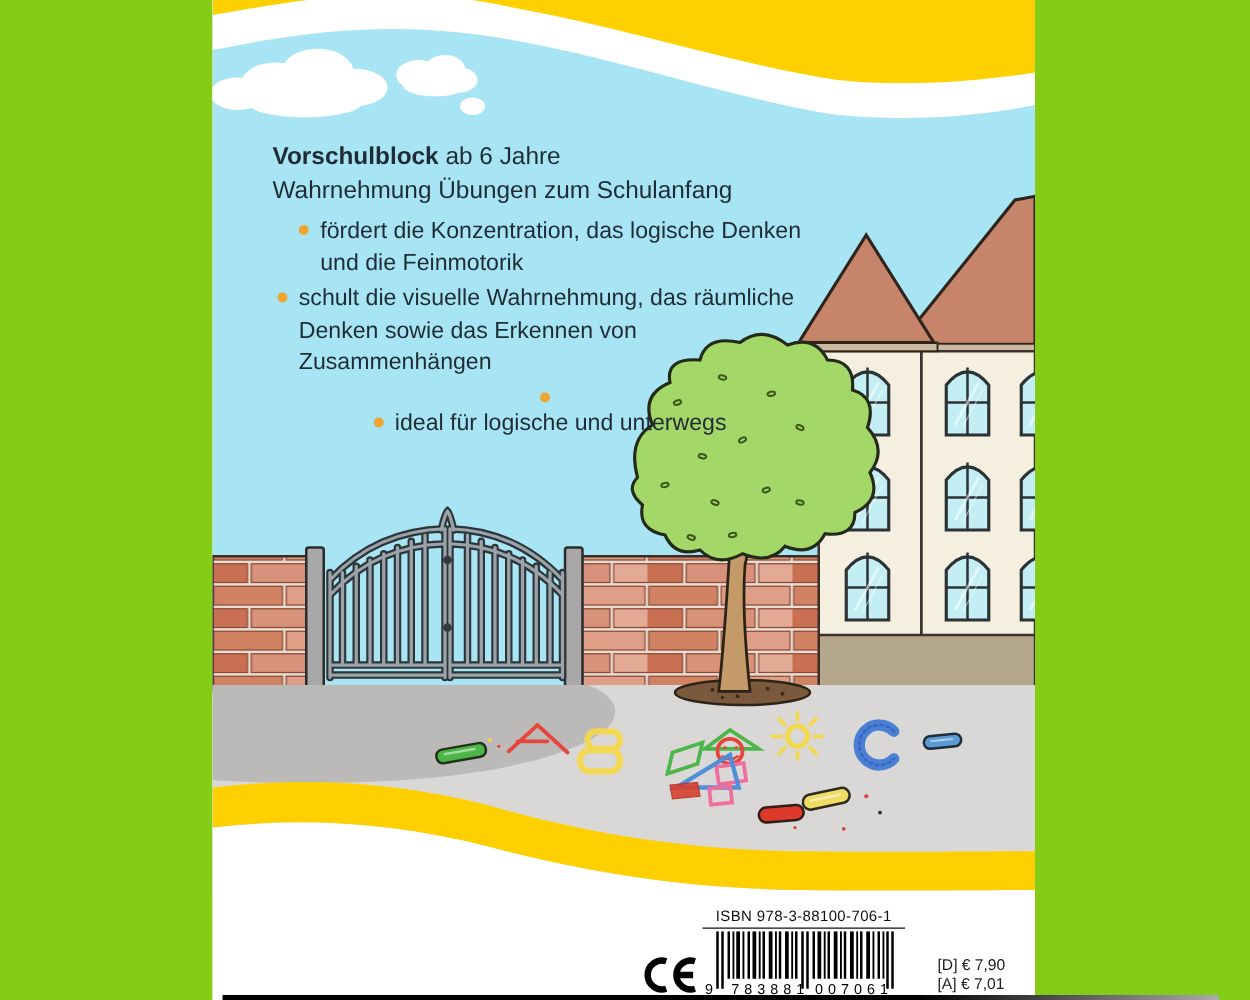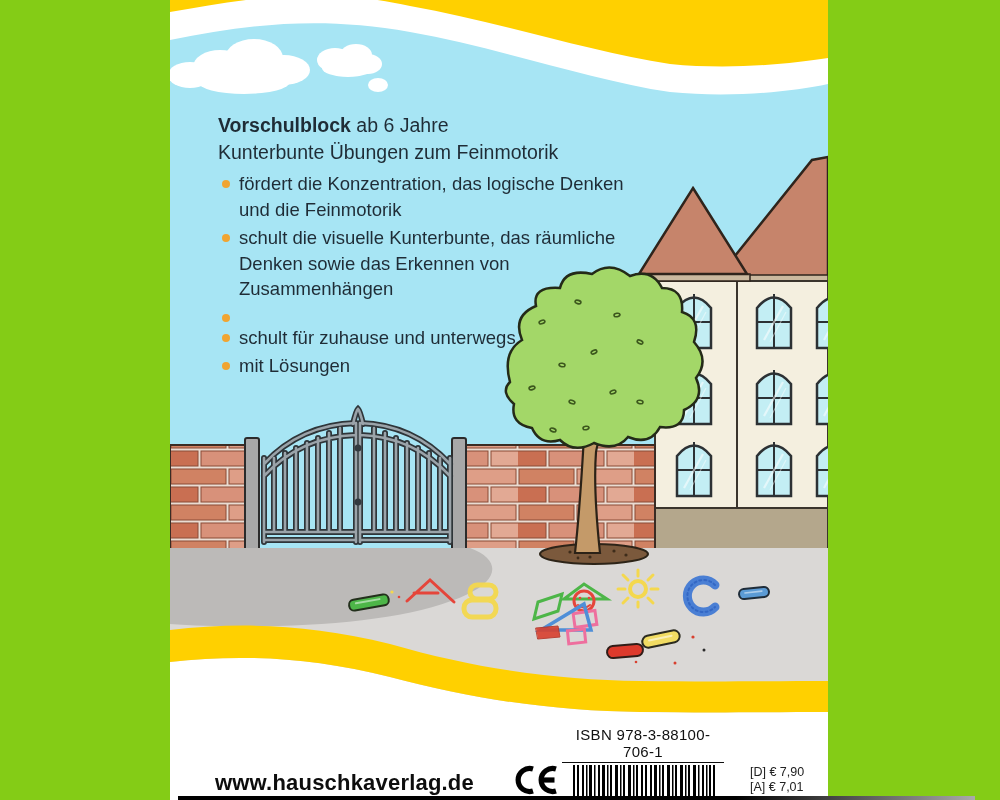--- a/index.html
+++ b/index.html
@@ -6,28 +6,28 @@
   #page{position:relative;width:1000px;height:800px;background:#84cc16;overflow:hidden;
         font-family:"Liberation Sans",sans-serif;padding-left:28px;}
   #cover{position:absolute;left:170px;top:0;width:658px;height:800px;background:#ffffff;}
   #scene{position:absolute;left:0;top:0;}
   
   #copy{position:absolute;left:48px;top:112px;width:440px;color:#1f2c36;}
   #copy .title{font-size:19.5px;line-height:27px;}
   #copy .title b{font-weight:bold;}
   #copy .subtitle{font-size:19.5px;line-height:27px;}
   #copy ul{list-style:none;margin:5px 0 0 0;padding:0;}
-  #copy li{display:flex;margin:0 0 3px 0;}
+  #copy li{display:flex;margin:0 0 3px 0;justify-content:center;}
   #copy .dot{flex:0 0 8px;width:8px;height:8px;border-radius:50%;background:#f0a431;margin:9px 9px 0 4px;}
   #copy .btxt{font-size:18.5px;line-height:25.5px;white-space:pre-line;}
   
   #website{position:absolute;left:215px;top:770px;font-size:22px;font-weight:bold;color:#0d0d0d;letter-spacing:.2px;}
   #ce{position:absolute;left:512px;top:762px;}
   #bcblock{position:absolute;left:560px;top:726px;width:166px;}
-  #isbn{font-size:15px;color:#101010;text-align:center;letter-spacing:.3px;
+  #isbn{font-size:12px;color:#101010;text-align:center;letter-spacing:.3px;
         border-bottom:1.5px solid #101010;padding-bottom:2px;margin:0 2px;}
   #bars{display:block;margin:2px auto 0 auto;}
   #prices{position:absolute;left:750px;top:765px;font-size:12.5px;color:#222;line-height:15px;}
   #bottom-edge{position:absolute;left:178px;top:796px;width:797px;height:4px;
         background:linear-gradient(to right,#000 0%,#000 70%,#aaa 100%);}
 </style>
 </head>
 <body>
 
 <div id="page">
@@ -203,48 +203,43 @@
       </g>
 
       <g>
         <path d="M0,800 V662 C70,654 140,657 220,677 C310,701 390,711 470,712 C545,713 610,712 658,712 V800 Z" fill="#ffffff"></path>
         <path d="M0,630 C70,622 140,624 220,644 C310,670 390,680 470,681 C545,682 610,681 658,681 L658,712 C610,712 545,713 470,712 C390,711 310,701 220,677 C140,657 70,654 0,662 Z" fill="#ffd000"></path>
       </g>
     </svg>
 
     <div id="copy">
       <div class="title"><b>Vorschulblock</b><span> ab 6 Jahre</span></div>
-      <div class="subtitle">Kunterbunte Übungen zum Feinmotorik</div>
+      <div class="subtitle">Wahrnehmung Übungen zum Schulanfang</div>
       <ul>
         <li>
             <span class="dot"></span>
             <span class="btxt">fördert die Konzentration, das logische Denken
 und die Feinmotorik</span>
           </li>
         <li>
             <span class="dot"></span>
-            <span class="btxt">schult die visuelle Kunterbunte, das räumliche
+            <span class="btxt">schult die visuelle Wahrnehmung, das räumliche
 Denken sowie das Erkennen von Zusammenhängen</span>
           </li>
         <li>
             <span class="dot"></span>
           </li>
         <li>
             <span class="dot"></span>
-            <span class="btxt">schult für zuhause und unterwegs</span>
-          </li>
-        <li>
-            <span class="dot"></span>
-            <span class="btxt">mit Lösungen</span>
+            <span class="btxt">ideal für logische und unterwegs</span>
           </li>
       </ul>
     </div>
   </div>
 
-  <div id="website">www.hauschkaverlag.de</div>
 
   <svg id="ce" width="46" height="36" viewBox="0 0 46 36">
     <g fill="none" stroke="#000000" stroke-width="5.2">
       <path d="M21,7 A11.5,11.5 0 1 0 21,29"></path>
       <path d="M44,7 A11.5,11.5 0 1 0 44,29"></path>
       <line x1="31" y1="18" x2="42.5" y2="18"></line>
     </g>
   </svg>
 
   <div id="bcblock">

